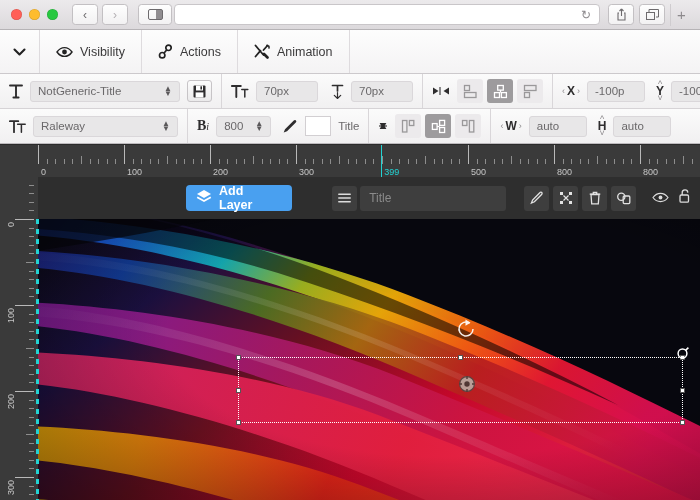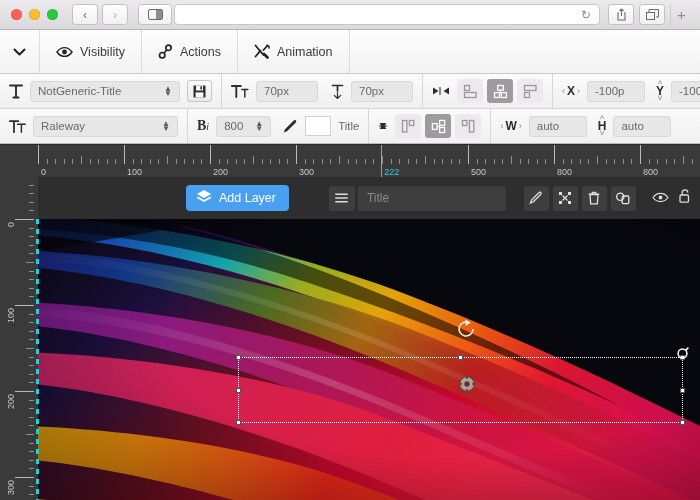--- a/index.html
+++ b/index.html
@@ -144,21 +144,21 @@
   }
 
   
   .layerbar {
     position: absolute; top: 177px; left: 38px; width: 662px; height: 42px;
     background: #2e2e2e; display: flex; align-items: center; padding: 0 8px;
   }
   .addlayer {
     display: flex; align-items: center; gap: 7px;
     background: #49a0f0; color: #fff; border-radius: 4px;
-    height: 26px; padding: 0 13px 0 10px; font-size: 12.5px; font-weight: normal;
+    height: 26px; padding: 0 13px 0 10px; font-size: 12.5px; font-weight: bold;
     margin-left: 140px;
   }
   .hamb {
     width: 26px; height: 25px; background: #3e3e3e; border-radius: 3px;
     display: flex; align-items: center; justify-content: center; margin-left: 40px;
   }
   .titlefield {
     width: 148px; height: 25px; background: #3e3e3e; border-radius: 3px;
     display: flex; align-items: center; padding: 12px 9px;
     font-size: 12px; color: #8b8b8b; margin-left: 3px;
@@ -547,21 +547,21 @@
         <div class="htick minor" style="left: 610.6px;"></div>
         <div class="htick minor" style="left: 619.2px;"></div>
         <div class="htick minor" style="left: 627.8px;"></div>
         <div class="htick minor" style="left: 636.4px;"></div>
         <div class="htick mid" style="left: 645px;"></div>
         <div class="htick minor" style="left: 653.6px;"></div>
         <div class="hnum" style="left: 0px;">0</div>
         <div class="hnum" style="left: 86px;">100</div>
         <div class="hnum" style="left: 172px;">200</div>
         <div class="hnum" style="left: 258px;">300</div>
-        <div class="hnum cyan" style="left: 343.14px;">222</div>
+        <div class="hnum cyan" style="left: 343.14px;">399</div>
         <div class="playhead" style="left: 343.14px;"></div>
         <div class="hnum" style="left: 430px;">500</div>
         <div class="hnum" style="left: 516px;">800</div>
         <div class="hnum" style="left: 602px;">800</div>
       </div>
   </div>
 
   <div class="vruler">
     <div id="vticks" style="position:absolute;top:0;left:0;width:38px;height:323px;">
         <div class="vtick minor" style="top: 7.6px;"></div>

